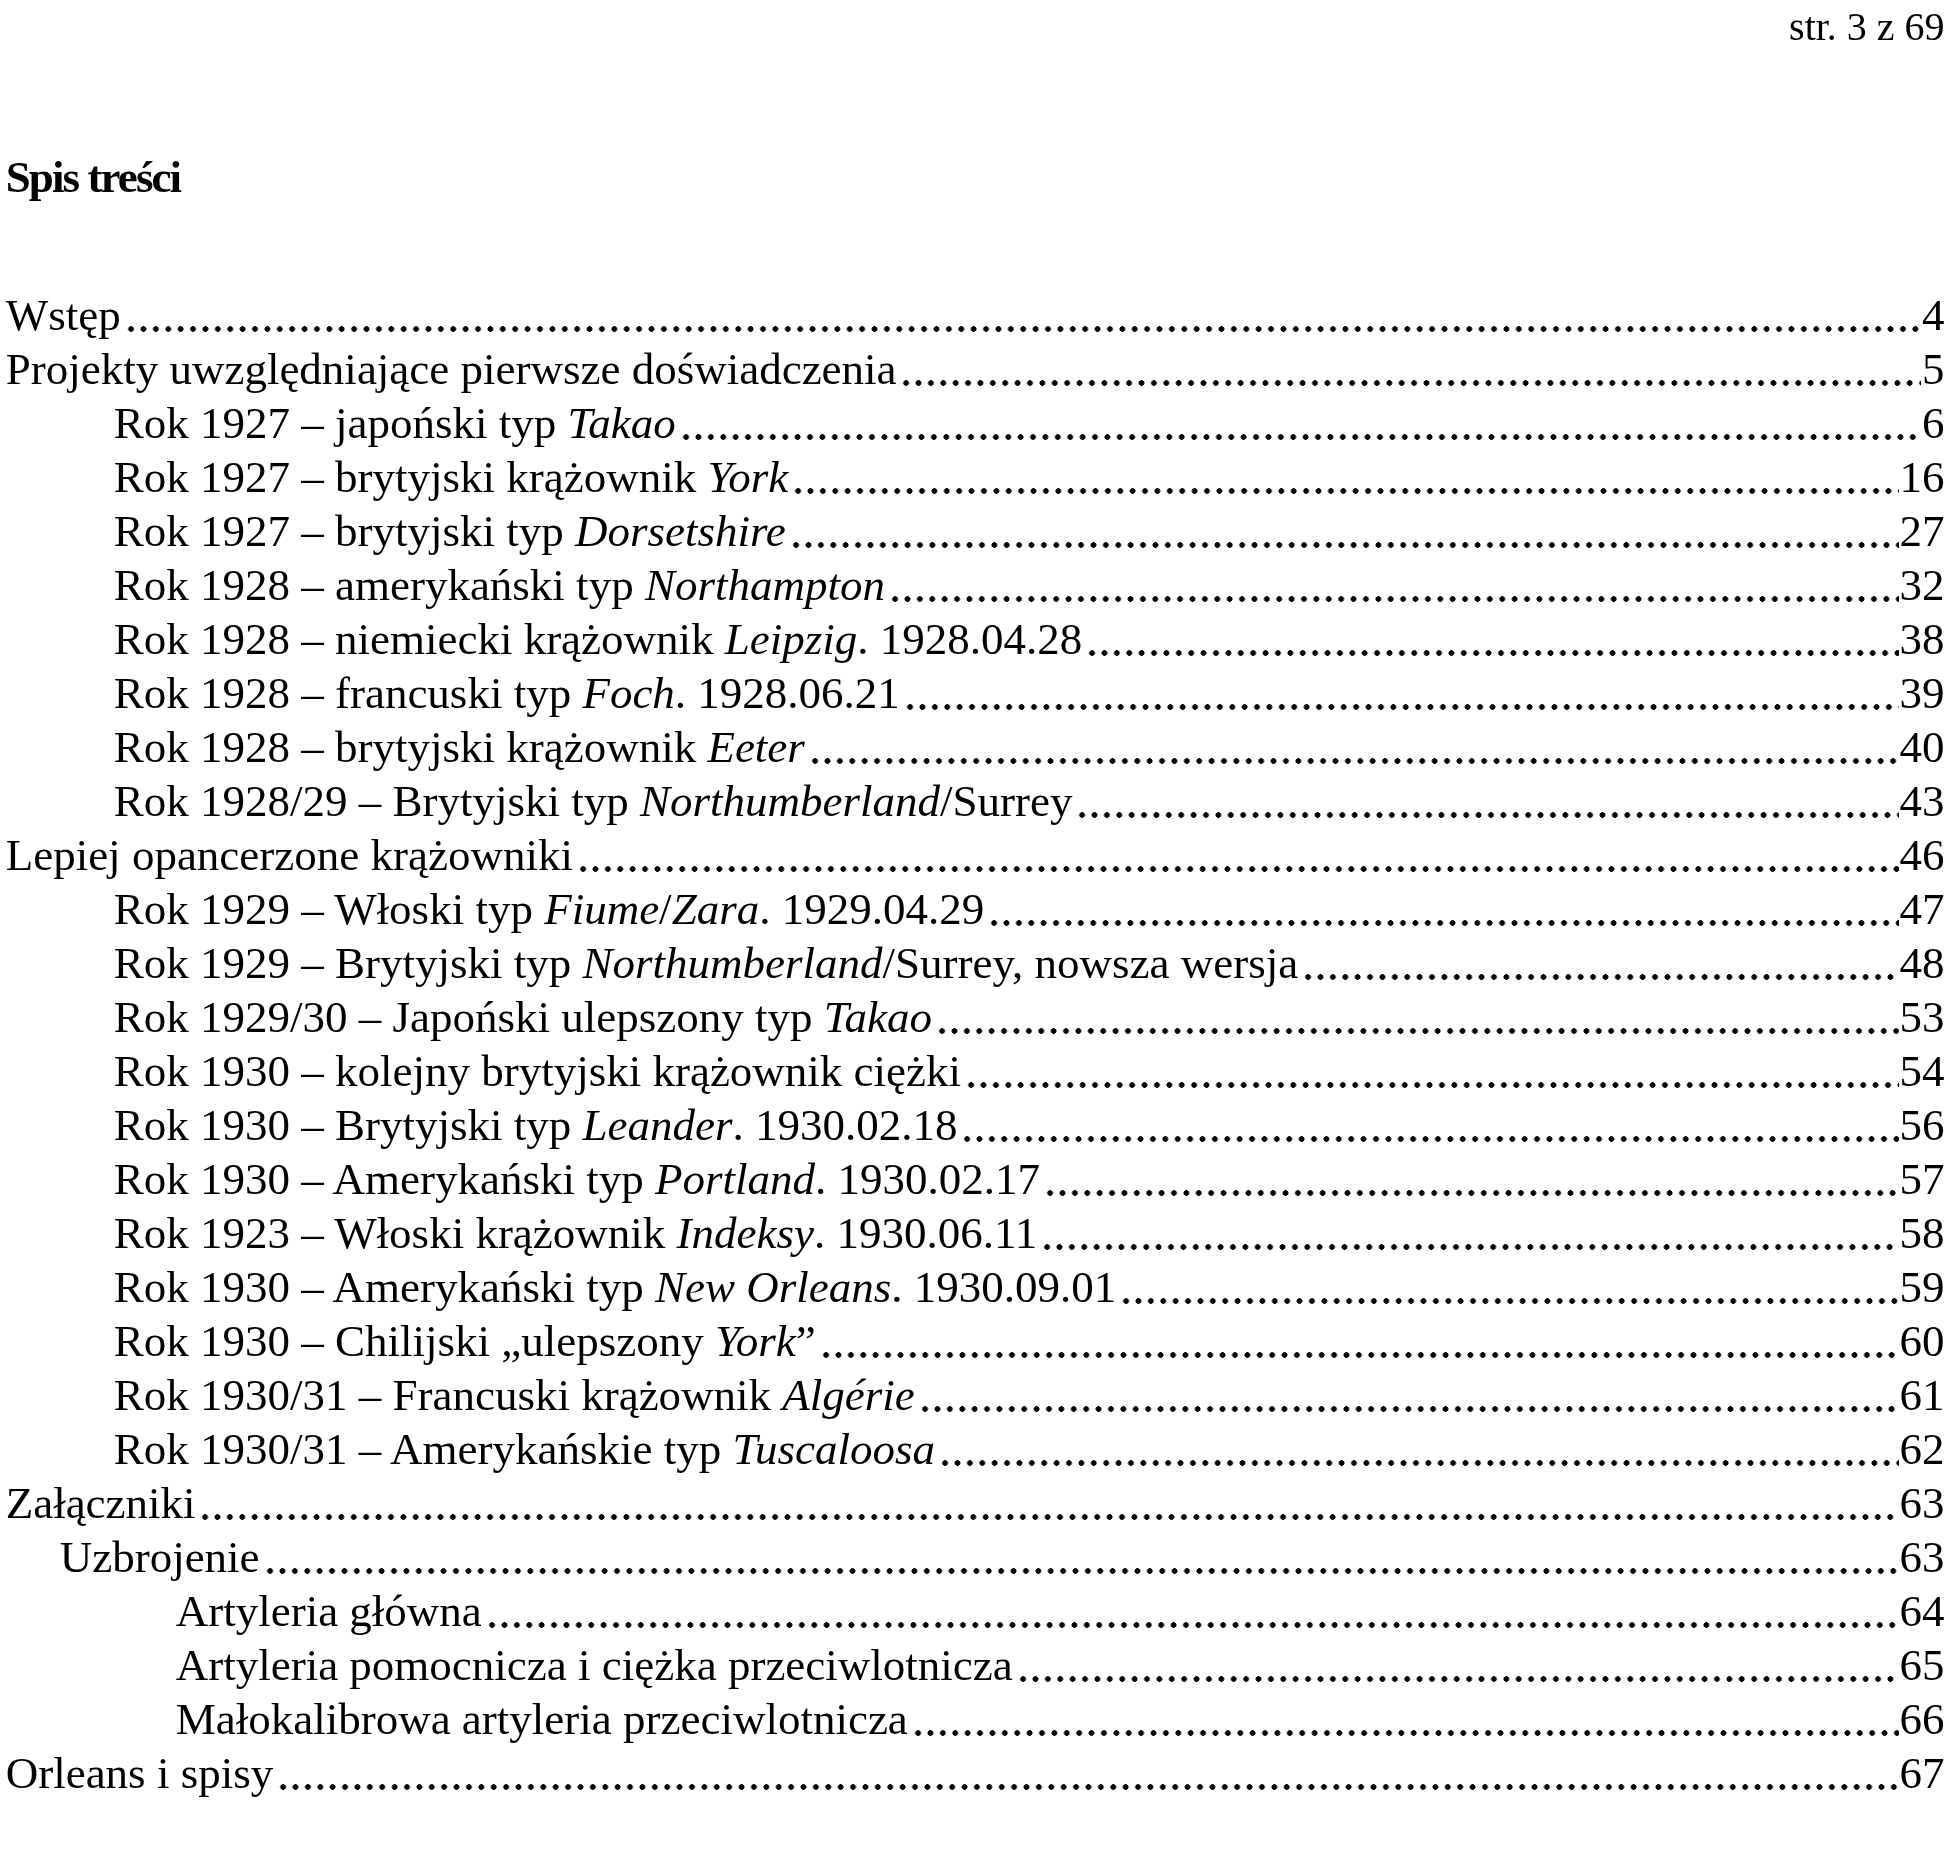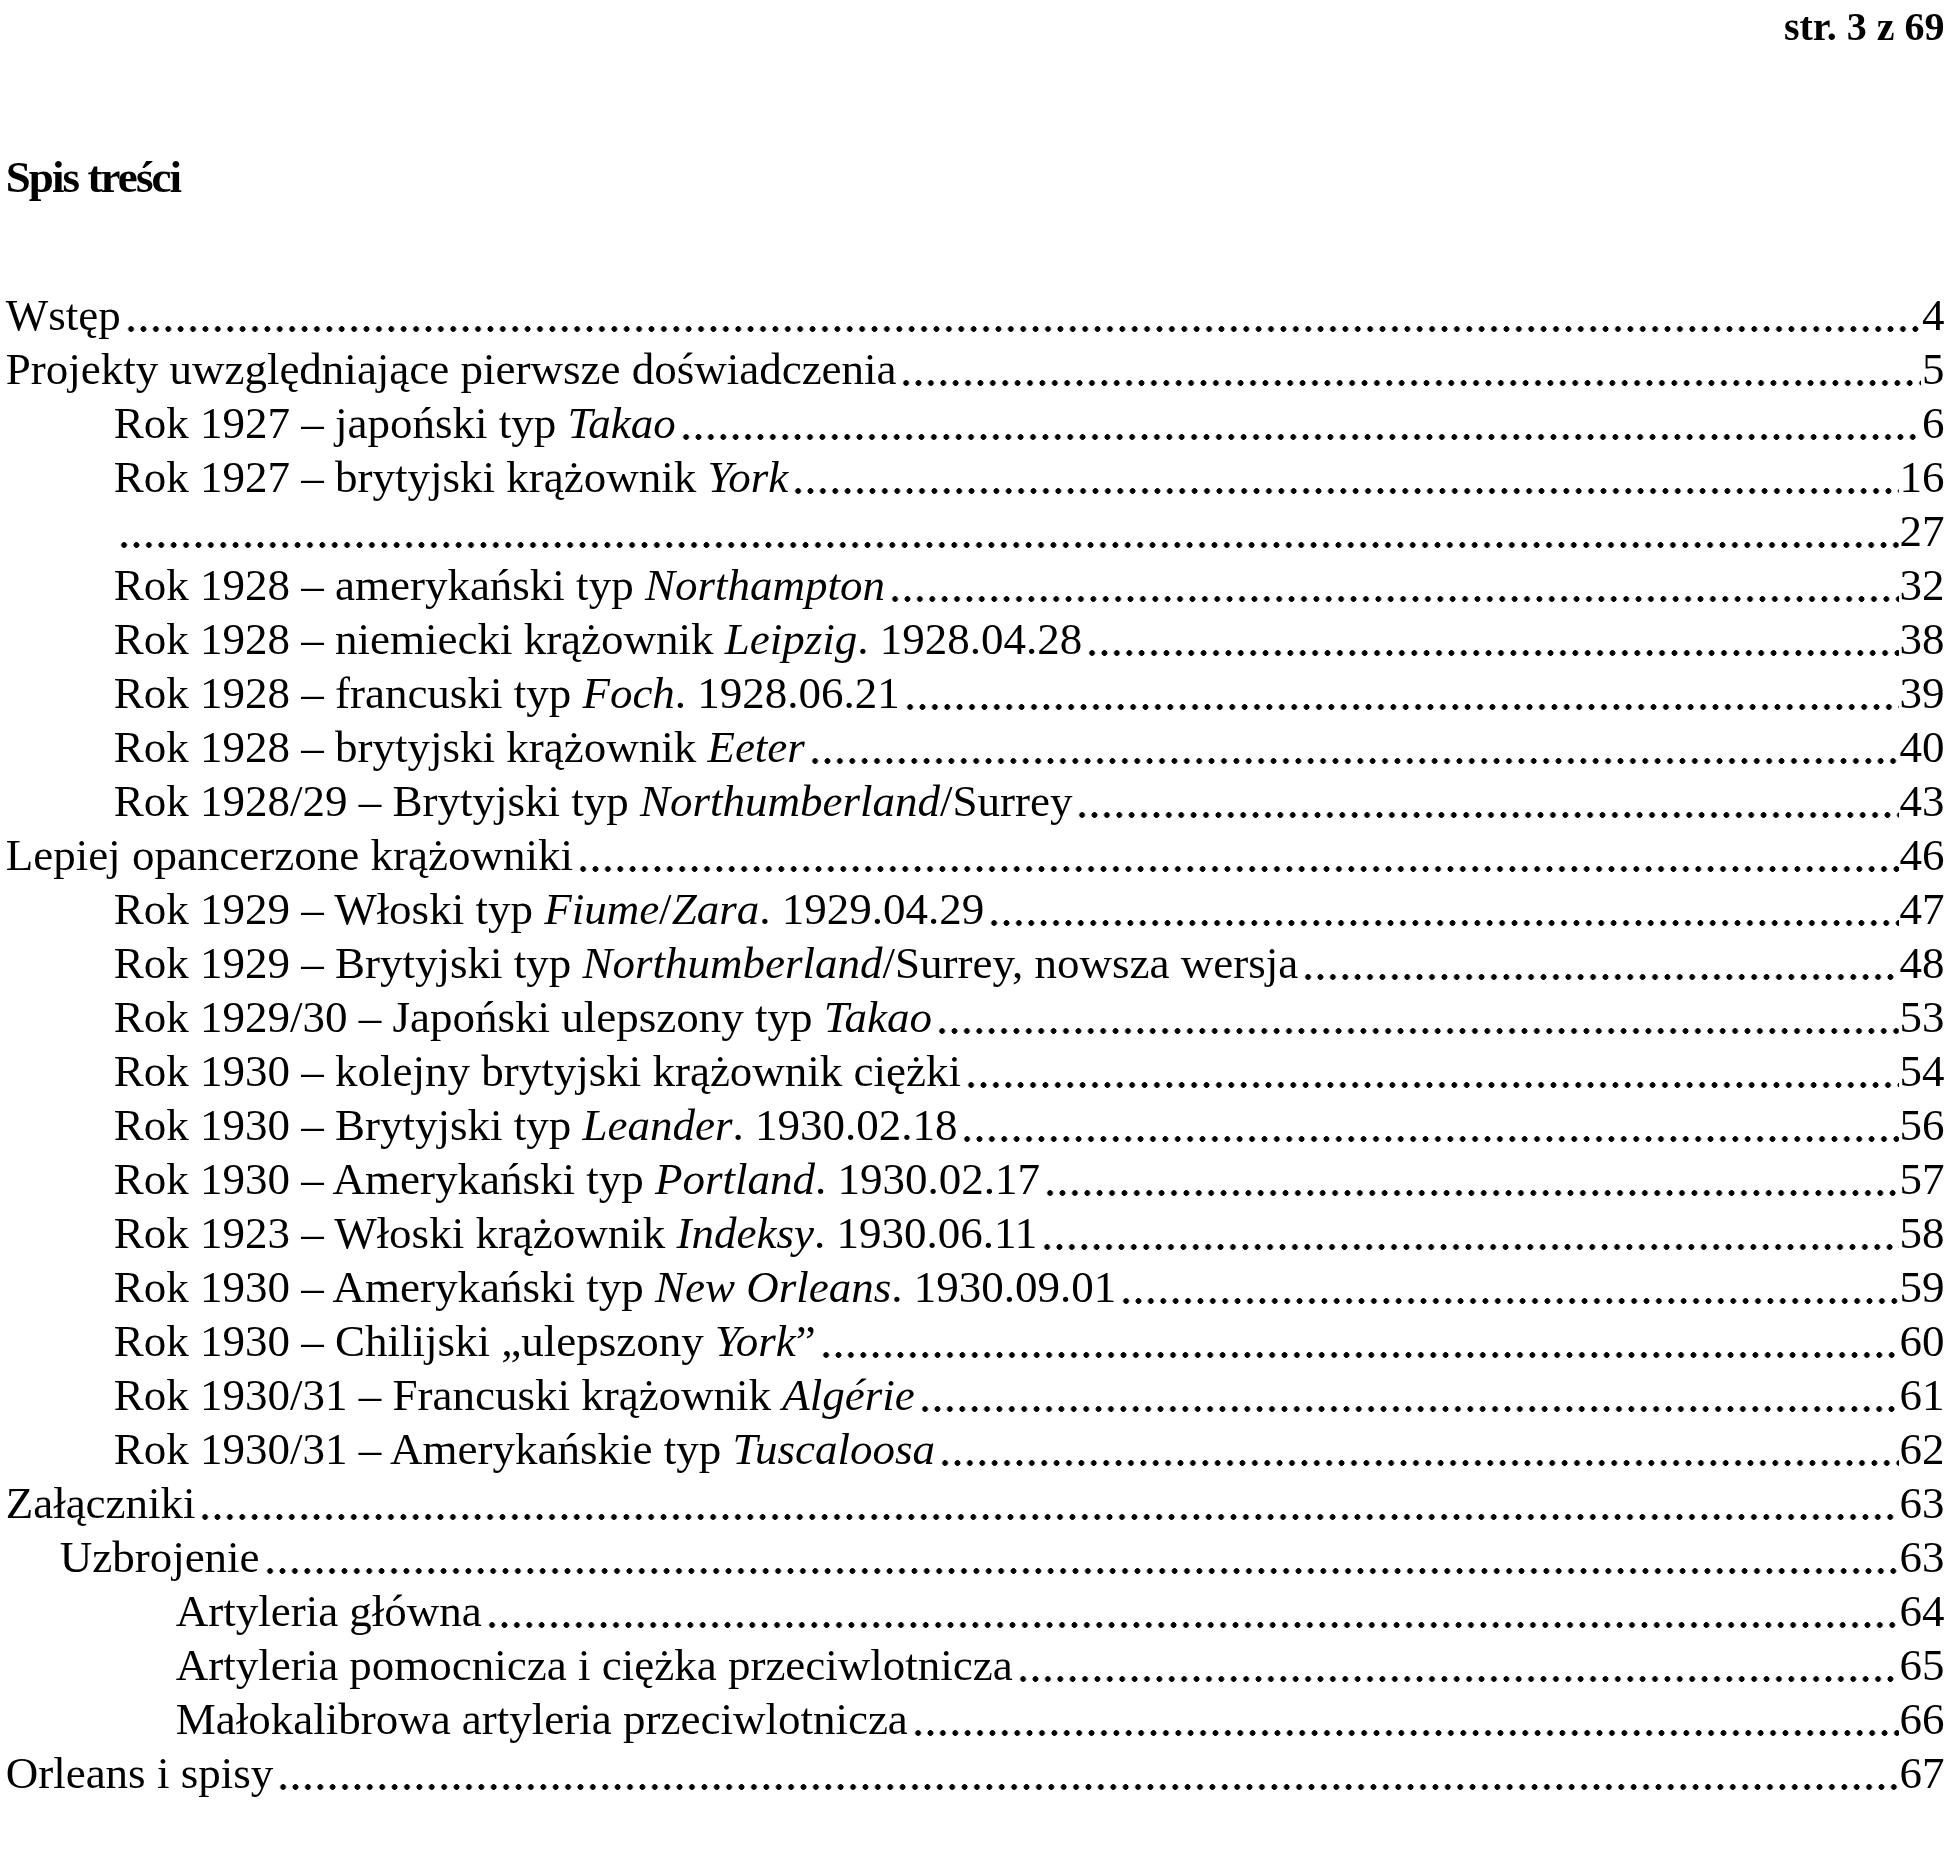--- a/index.html
+++ b/index.html
@@ -19,21 +19,20 @@
     width: 1958px;
     height: 1874px;
     padding: 5.7px 13.4px 0 5.7px;
     position: relative;
   }
   .page-header {
     text-align: right;
     font-size: 40px;
     line-height: 1.05;
     white-space: pre;
-    font-weight: bold;
   }
   .doc-title {
     margin: 0;
     margin-top: 107px;
     font-size: 45px;
     font-weight: bold;
     letter-spacing: -1.9px;
     line-height: 1.0;
   }
   .toc {
@@ -91,20 +90,21 @@
     <span class="toc-text"><span>Rok 1927 – japoński typ </span><i>Takao</i></span>
     <span class="toc-dots"></span>
     <span class="toc-page">6</span>
   </div>
       <div class="toc-row ind-2">
     <span class="toc-text"><span>Rok 1927 – brytyjski krążownik </span><i>York</i></span>
     <span class="toc-dots"></span>
     <span class="toc-page">16</span>
   </div>
       <div class="toc-row ind-2">
+    <span class="toc-text"><span>Rok 1927 – brytyjski typ </span><i>Dorsetshire</i></span>
     <span class="toc-dots"></span>
     <span class="toc-page">27</span>
   </div>
       <div class="toc-row ind-2">
     <span class="toc-text"><span>Rok 1928 – amerykański typ </span><i>Northampton</i></span>
     <span class="toc-dots"></span>
     <span class="toc-page">32</span>
   </div>
       <div class="toc-row ind-2">
     <span class="toc-text"><span>Rok 1928 – niemiecki krążownik </span><i>Leipzig</i><span>. 1928.04.28</span></span>

